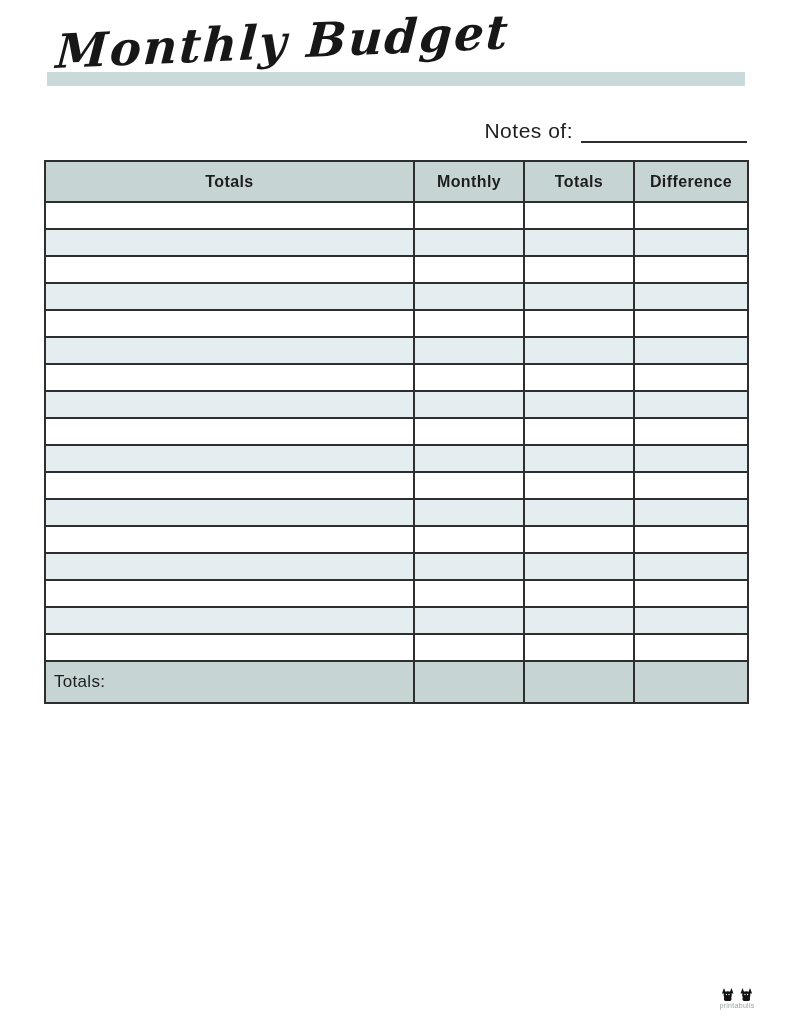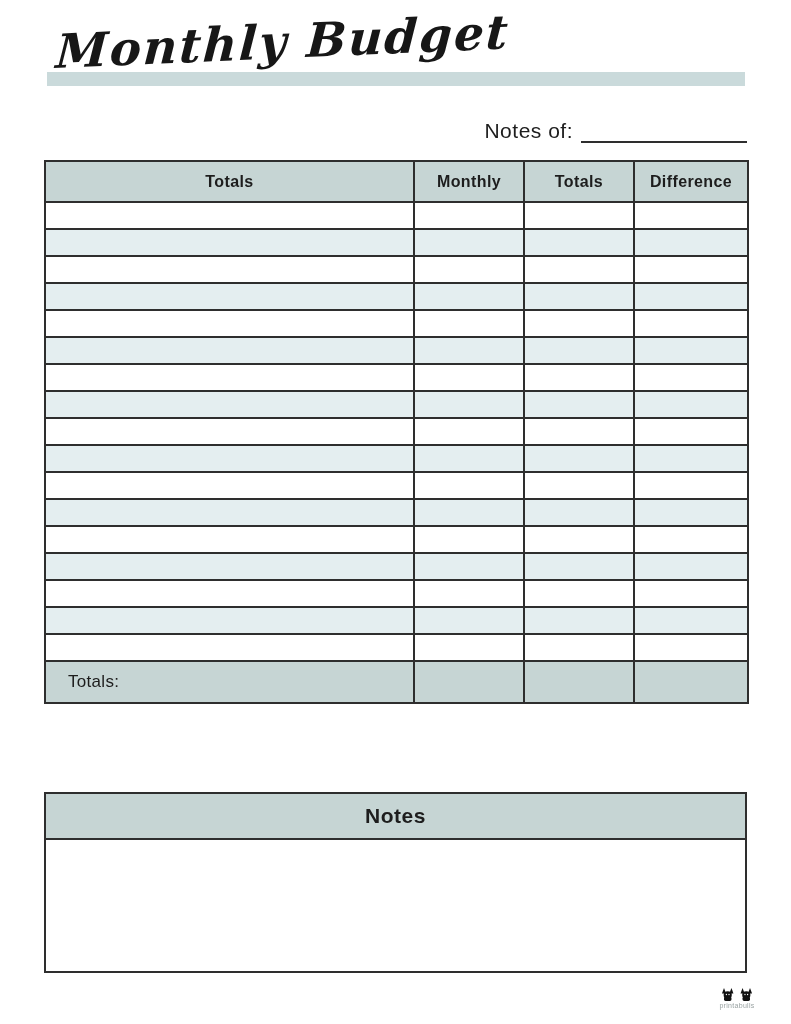--- a/index.html
+++ b/index.html
@@ -38,21 +38,21 @@
     border-collapse:collapse;table-layout:fixed;
   }
   .budget-table th,.budget-table td{border:2px solid var(--border);padding:0;}
   .budget-table th{
     background:var(--accent);height:41px;
     font-size:16px;font-weight:bold;letter-spacing:.4px;text-align:center;
   }
   .budget-table td{height:27px;background:#fff;}
   .budget-table tr.alt td{background:var(--row);}
   .budget-table tr.totals-row td{background:var(--accent);height:42px;font-size:17px;}
-  .budget-table tr.totals-row td.totals-label{text-align:left;padding-left:22px;letter-spacing:.3px;}
+  .budget-table tr.totals-row td.totals-label{text-align:left;padding-left:8px;letter-spacing:.3px;}
 
   
   .notes{position:absolute;left:44px;top:792px;width:703px;height:181px;border:2px solid var(--border);background:#fff;}
   .notes-header{
     height:46px;background:var(--accent);border-bottom:2px solid var(--border);
     display:flex;align-items:center;justify-content:center;
     font-size:21px;font-weight:bold;letter-spacing:.5px;
   }
   .notes-body{height:131px;background:#fff;}
 
@@ -196,24 +196,20 @@
     <tbody>
       <tr class="totals-row">
         <td class="totals-label">Totals:</td>
         <td></td>
         <td></td>
         <td></td>
       </tr>
     </tbody>
   </table>
 
-  <div class="notes">
-    <div class="notes-header">Notes</div>
-    <div class="notes-body"></div>
-  </div>
 
   <div class="logo">
     <svg width="32" height="13" viewBox="0 0 34 14" aria-hidden="true">
       <g fill="#111111">
         <path d="M3 0 L5.2 6 L0.8 6 Z"></path>
         <path d="M11 0 L13.2 6 L8.8 6 Z"></path>
         <ellipse cx="7" cy="7.5" rx="4.4" ry="4"></ellipse>
         <rect x="3" y="9.5" width="8" height="4.5" rx="1.6"></rect>
         <path d="M23 0 L25.2 6 L20.8 6 Z"></path>
         <path d="M31 0 L33.2 6 L28.8 6 Z"></path>

